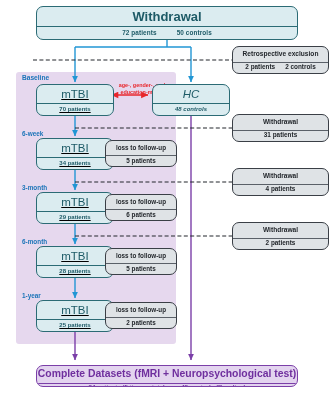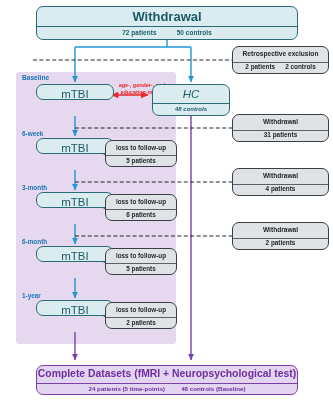--- a/index.html
+++ b/index.html
@@ -96,42 +96,42 @@
 
   
   #inclusion-box {
     left: 36px; top: 6px; width: 262px; height: 34px;
   }
   #inclusion-box .hd { height: 19px; font-size: 13px; font-weight: bold; }
   #inclusion-box .bd { font-size: 6.4px; font-weight: bold; letter-spacing: .1px; }
   #inclusion-box .bd .sp { display: inline-block; width: 20px; }
 
   .mtbi-box {
-    left: 36px; width: 78px; height: 16px; text-decoration: underline;
+    left: 36px; width: 78px; height: 32px; text-decoration: underline;
   }
   .mtbi-box .hd { height: 18px; font-size: 11.5px; }
   .mtbi-box .bd { font-size: 6px; font-weight: bold; }
 
   #hc-box {
     left: 152px; top: 84px; width: 78px; height: 32px; font-style: italic;
   }
   #hc-box .hd { height: 18px; font-size: 11.5px; }
   #hc-box .bd { font-size: 6px; font-weight: bold; }
 
   .side-box { width: 97px; height: 28px; }
   .side-box .hd { height: 14.5px; font-size: 6.6px; font-weight: bold; }
   .side-box .bd { font-size: 6.4px; font-weight: bold; }
   .side-box .bd .sp { display: inline-block; width: 10px; }
 
   .loss-box { left: 105px; width: 72px; height: 27px; }
   .loss-box .hd { height: 14px; font-size: 6.3px; font-weight: bold; }
   .loss-box .bd { font-size: 6.3px; font-weight: bold; }
 
   #final-box {
-    left: 36px; top: 365px; width: 262px; height: 30px;
+    left: 36px; top: 365px; width: 262px; height: 22px;
   }
   #final-box .hd { height: 17px; font-size: 10.4px; font-weight: bold; }
   #final-box .bd { font-size: 6.2px; font-weight: bold; }
   #final-box .bd .sp { display: inline-block; width: 16px; }
 
   
   .tp-label {
     position: absolute;
     color: #1b74b8;
     font-size: 6.4px;

